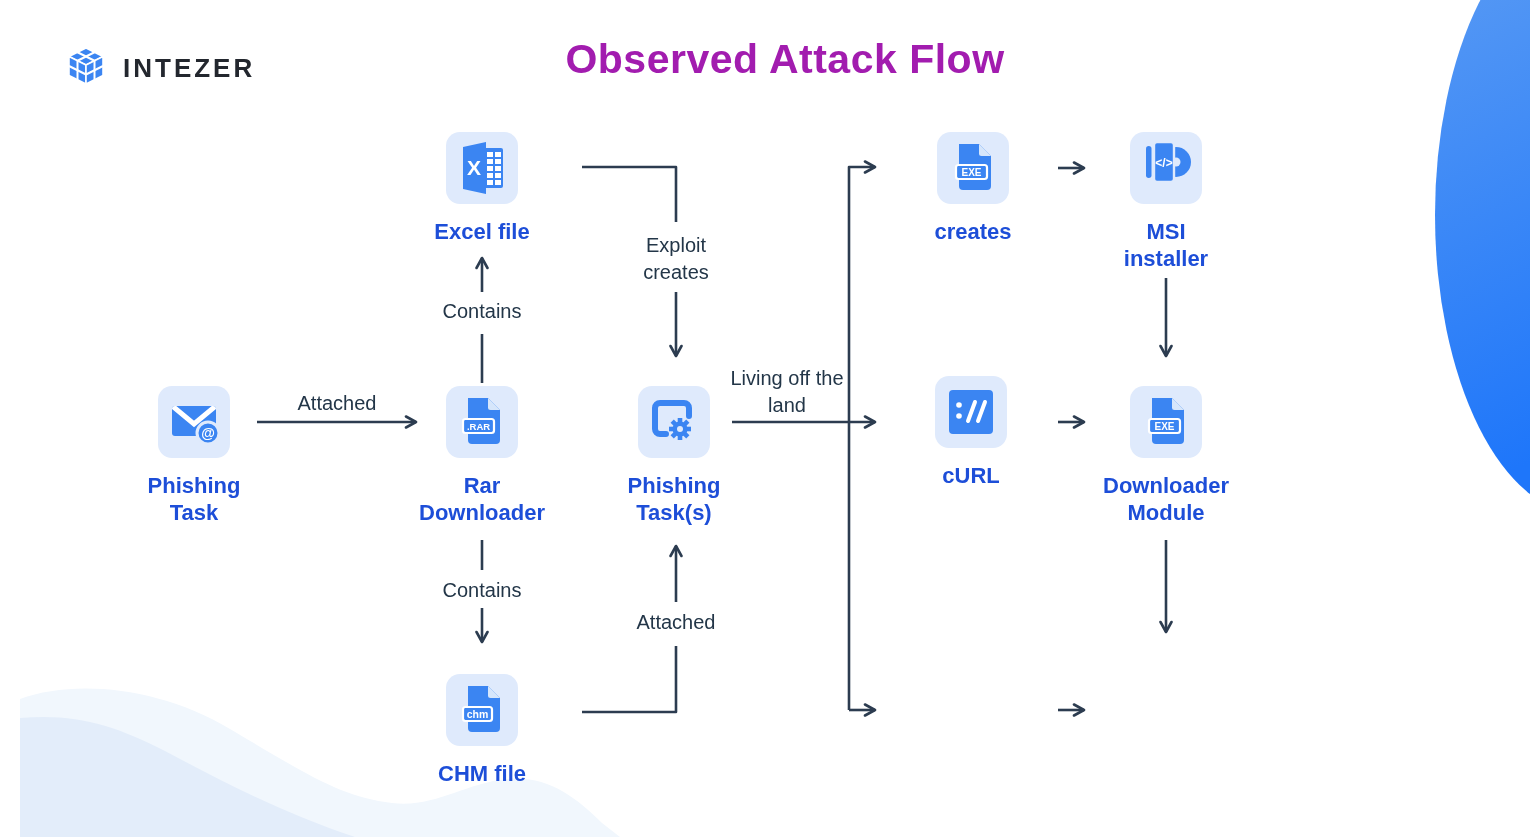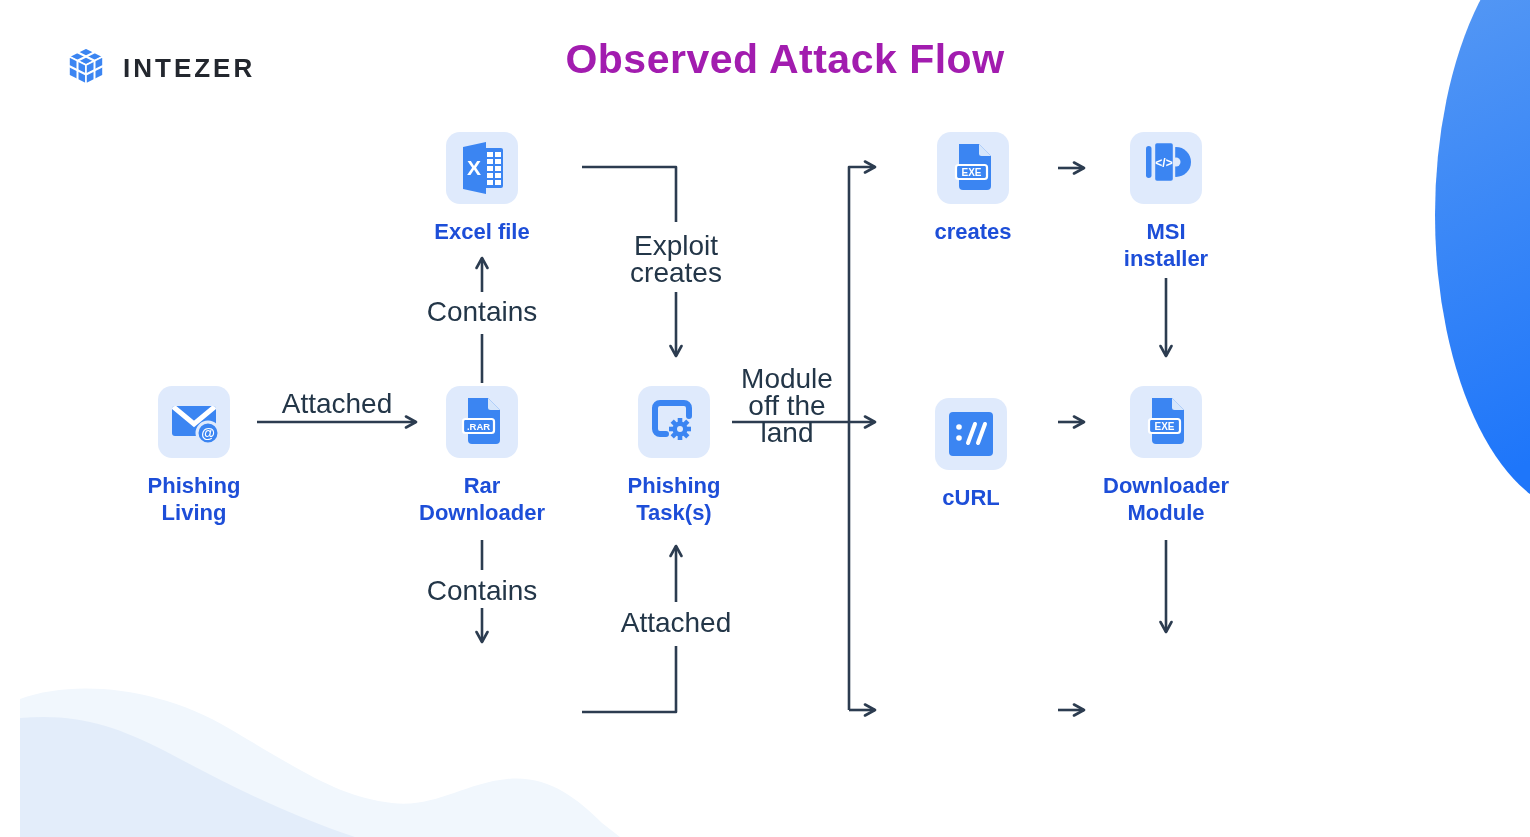--- a/index.html
+++ b/index.html
@@ -23,21 +23,21 @@
     width:72px;height:72px;border-radius:14px;background:#dfeafc;
     display:flex;align-items:center;justify-content:center;
   }
   .tile-solid{background:#3d87f3;border-radius:10px;}
   .nlabel{
     position:absolute;left:36px;top:86px;transform:translateX(-50%);
     text-align:center;color:#1d4ed8;font-weight:bold;font-size:22px;line-height:27px;
   }
   .elabel{
     position:absolute;z-index:2;text-align:center;color:#233648;
-    font-size:28px;line-height:27px;
+    font-size:20px;line-height:27px;
   }
   
   .logo{position:absolute;left:42px;top:44px;display:flex;align-items:center;z-index:2;}
   .logo-text{margin-left:13px;font-size:26px;font-weight:bold;letter-spacing:3px;color:#23272e;}
   .title{
     position:absolute;left:0;right:0;top:36px;text-align:center;z-index:2;
     color:#a21caf;font-size:41px;font-weight:bold;letter-spacing:0.5px;
   }
 </style>
 </head>
@@ -105,37 +105,37 @@
     <line class="edge" x1="1146" y1="278" x2="1146" y2="356" marker-end="url(#ah)"></line>
 
     <line class="edge" x1="1146" y1="540" x2="1146" y2="632" marker-end="url(#ah)"></line>
   </svg>
 
   <div class="elabel" style="left:247px;top:390px;width:140px">Attached</div>
   <div class="elabel" style="left:392px;top:298px;width:140px">Contains</div>
   <div class="elabel" style="left:392px;top:577px;width:140px">Contains</div>
   <div class="elabel" style="left:596px;top:232px;width:120px">Exploit creates</div>
   <div class="elabel" style="left:596px;top:609px;width:120px">Attached</div>
-  <div class="elabel" style="left:707px;top:365px;width:120px">Module off the land</div>
+  <div class="elabel" style="left:707px;top:365px;width:120px">Living off the land</div>
 
   <div class="node" style="left:138px;top:386px">
     <div class="tile">
       <svg width="72" height="72" viewBox="0 0 72 72">
         <defs>
             <clipPath id="envclip">
               <rect x="14" y="20" width="44" height="30" rx="3"></rect>
             </clipPath>
           </defs>
         <rect x="14" y="20" width="44" height="30" rx="3" fill="#3b85f2"></rect>
         <path d="M12,18 L36,38 L60,18" stroke="#ffffff" stroke-width="5" fill="none" clip-path="url(#envclip)"></path>
         <circle cx="50" cy="47" r="11" fill="#3b85f2" stroke="#dfeafc" stroke-width="3"></circle>
         <text x="50" y="52" font-size="14" font-weight="bold" fill="#ffffff" text-anchor="middle" font-family="Liberation Sans, sans-serif">@</text>
       </svg>
     </div>
-    <div class="nlabel" style="width:110px">Phishing Living</div>
+    <div class="nlabel" style="width:110px">Phishing Task</div>
   </div>
 
   <div class="node" style="left:426px;top:386px">
     <div class="tile">
       <svg width="72" height="72" viewBox="0 0 72 72">
         <path d="M22,12 h20 l12,12 v30 a4,4 0 0 1 -4,4 H26 a4,4 0 0 1 -4,-4 Z" fill="#3b85f2"></path>
         <path d="M42,12 l12,12 h-9.5 a2.5,2.5 0 0 1 -2.5,-2.5 Z" fill="#d6e6fb"></path>
         <rect x="17" y="33" width="31" height="14" rx="2.5" fill="#3b85f2" stroke="#ffffff" stroke-width="2.2"></rect>
         <text x="32.5" y="43.5" font-size="9.5" font-weight="bold" fill="#ffffff" text-anchor="middle" font-family="Liberation Sans, sans-serif">.RAR</text>
       </svg>
@@ -159,20 +159,31 @@
           <rect x="41" y="48" width="6" height="5"></rect>
             <rect x="49" y="48" width="6" height="5"></rect>
         </g>
         <polygon points="17,15 40,10 40,62 17,57" fill="#3b85f2"></polygon>
         <text x="28" y="43" font-size="21" font-weight="bold" fill="#ffffff" text-anchor="middle" font-family="Liberation Sans, sans-serif">X</text>
       </svg>
     </div>
     <div class="nlabel" style="width:140px">Excel file</div>
   </div>
 
+  <div class="node" style="left:426px;top:674px">
+    <div class="tile">
+      <svg width="72" height="72" viewBox="0 0 72 72">
+        <path d="M22,12 h20 l12,12 v30 a4,4 0 0 1 -4,4 H26 a4,4 0 0 1 -4,-4 Z" fill="#3b85f2"></path>
+        <path d="M42,12 l12,12 h-9.5 a2.5,2.5 0 0 1 -2.5,-2.5 Z" fill="#d6e6fb"></path>
+        <rect x="17" y="33" width="29" height="14" rx="2.5" fill="#3b85f2" stroke="#ffffff" stroke-width="2.2"></rect>
+        <text x="31.5" y="43.5" font-size="10.5" font-weight="bold" fill="#ffffff" text-anchor="middle" font-family="Liberation Sans, sans-serif">chm</text>
+      </svg>
+    </div>
+    <div class="nlabel" style="width:140px">CHM file</div>
+  </div>
 
   <div class="node" style="left:618px;top:386px">
     <div class="tile">
       <svg width="72" height="72" viewBox="0 0 72 72">
         <path d="M28,48 H22 a5,5 0 0 1 -5,-5 V22 a5,5 0 0 1 5,-5 H46 a5,5 0 0 1 5,5 v8" fill="none" stroke="#3b85f2" stroke-width="6" stroke-linecap="round"></path>
         <g stroke="#3b85f2" stroke-width="4.6">
           <line x1="42" y1="32" x2="42" y2="54"></line>
           <line x1="31" y1="43" x2="53" y2="43"></line>
           <line x1="34.2" y1="35.2" x2="49.8" y2="50.8"></line>
           <line x1="49.8" y1="35.2" x2="34.2" y2="50.8"></line>
@@ -202,21 +213,21 @@
         <circle cx="46" cy="30" r="15" fill="#3b85f2"></circle>
         <circle cx="46" cy="30" r="4.5" fill="#dfeafc"></circle>
         <rect x="16" y="14" width="5.5" height="32" rx="2.75" fill="#3b85f2"></rect>
         <rect x="24" y="10" width="20" height="40" rx="3" fill="#3b85f2" stroke="#dfeafc" stroke-width="2.4"></rect>
         <text x="34" y="34.5" font-size="12" font-weight="bold" fill="#ffffff" text-anchor="middle" font-family="Liberation Sans, sans-serif">&lt;/&gt;</text>
       </svg>
     </div>
     <div class="nlabel" style="width:100px">MSI installer</div>
   </div>
 
-  <div class="node" style="left:915px;top:398px">
+  <div class="node" style="left:915px;top:376px">
     <div class="tile">
       <svg width="72" height="72" viewBox="0 0 72 72">
         <rect x="14" y="14" width="44" height="44" rx="4" fill="#3b85f2"></rect>
         <circle cx="24" cy="29" r="2.8" fill="#ffffff"></circle>
         <circle cx="24" cy="40" r="2.8" fill="#ffffff"></circle>
         <line x1="33" y1="45" x2="40" y2="26" stroke="#ffffff" stroke-width="4" stroke-linecap="round"></line>
         <line x1="43" y1="45" x2="50" y2="26" stroke="#ffffff" stroke-width="4" stroke-linecap="round"></line>
       </svg>
     </div>
     <div class="nlabel" style="width:120px">cURL</div>

